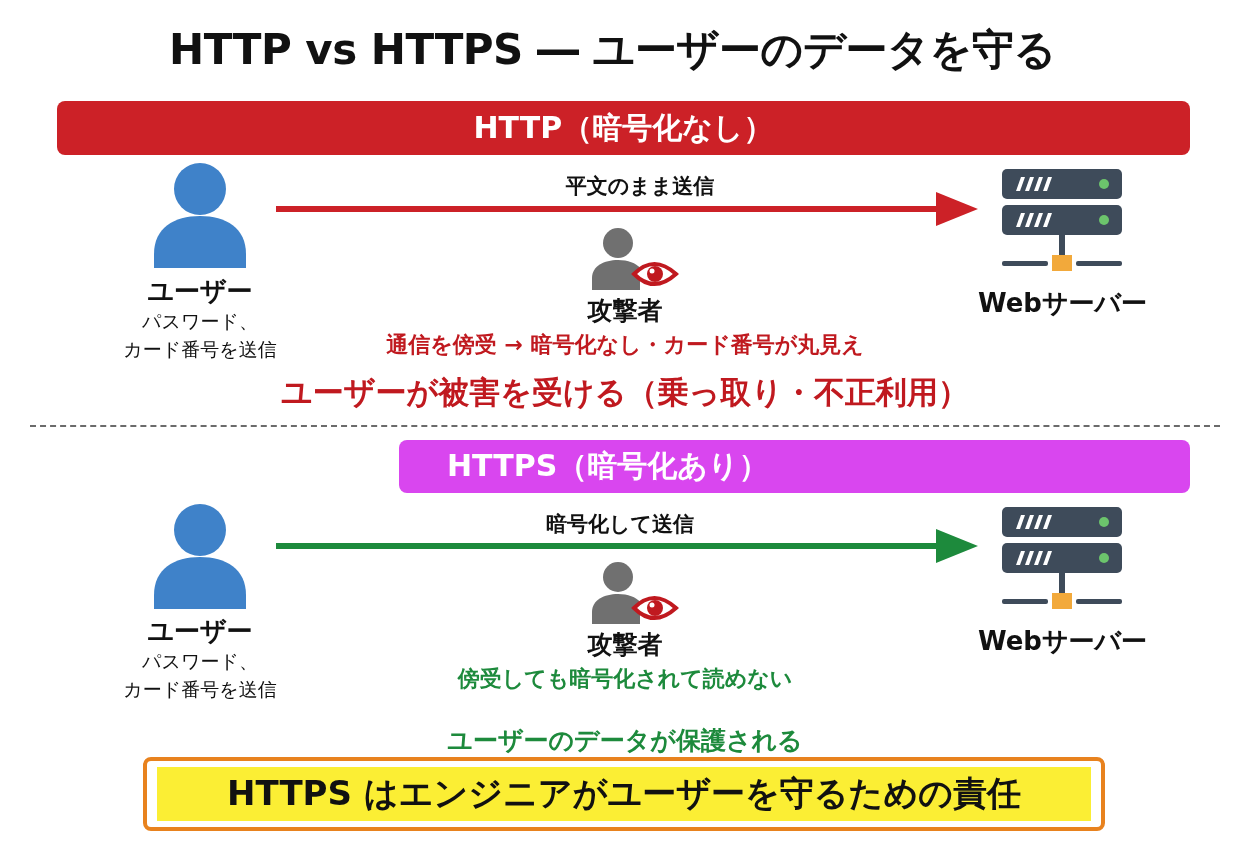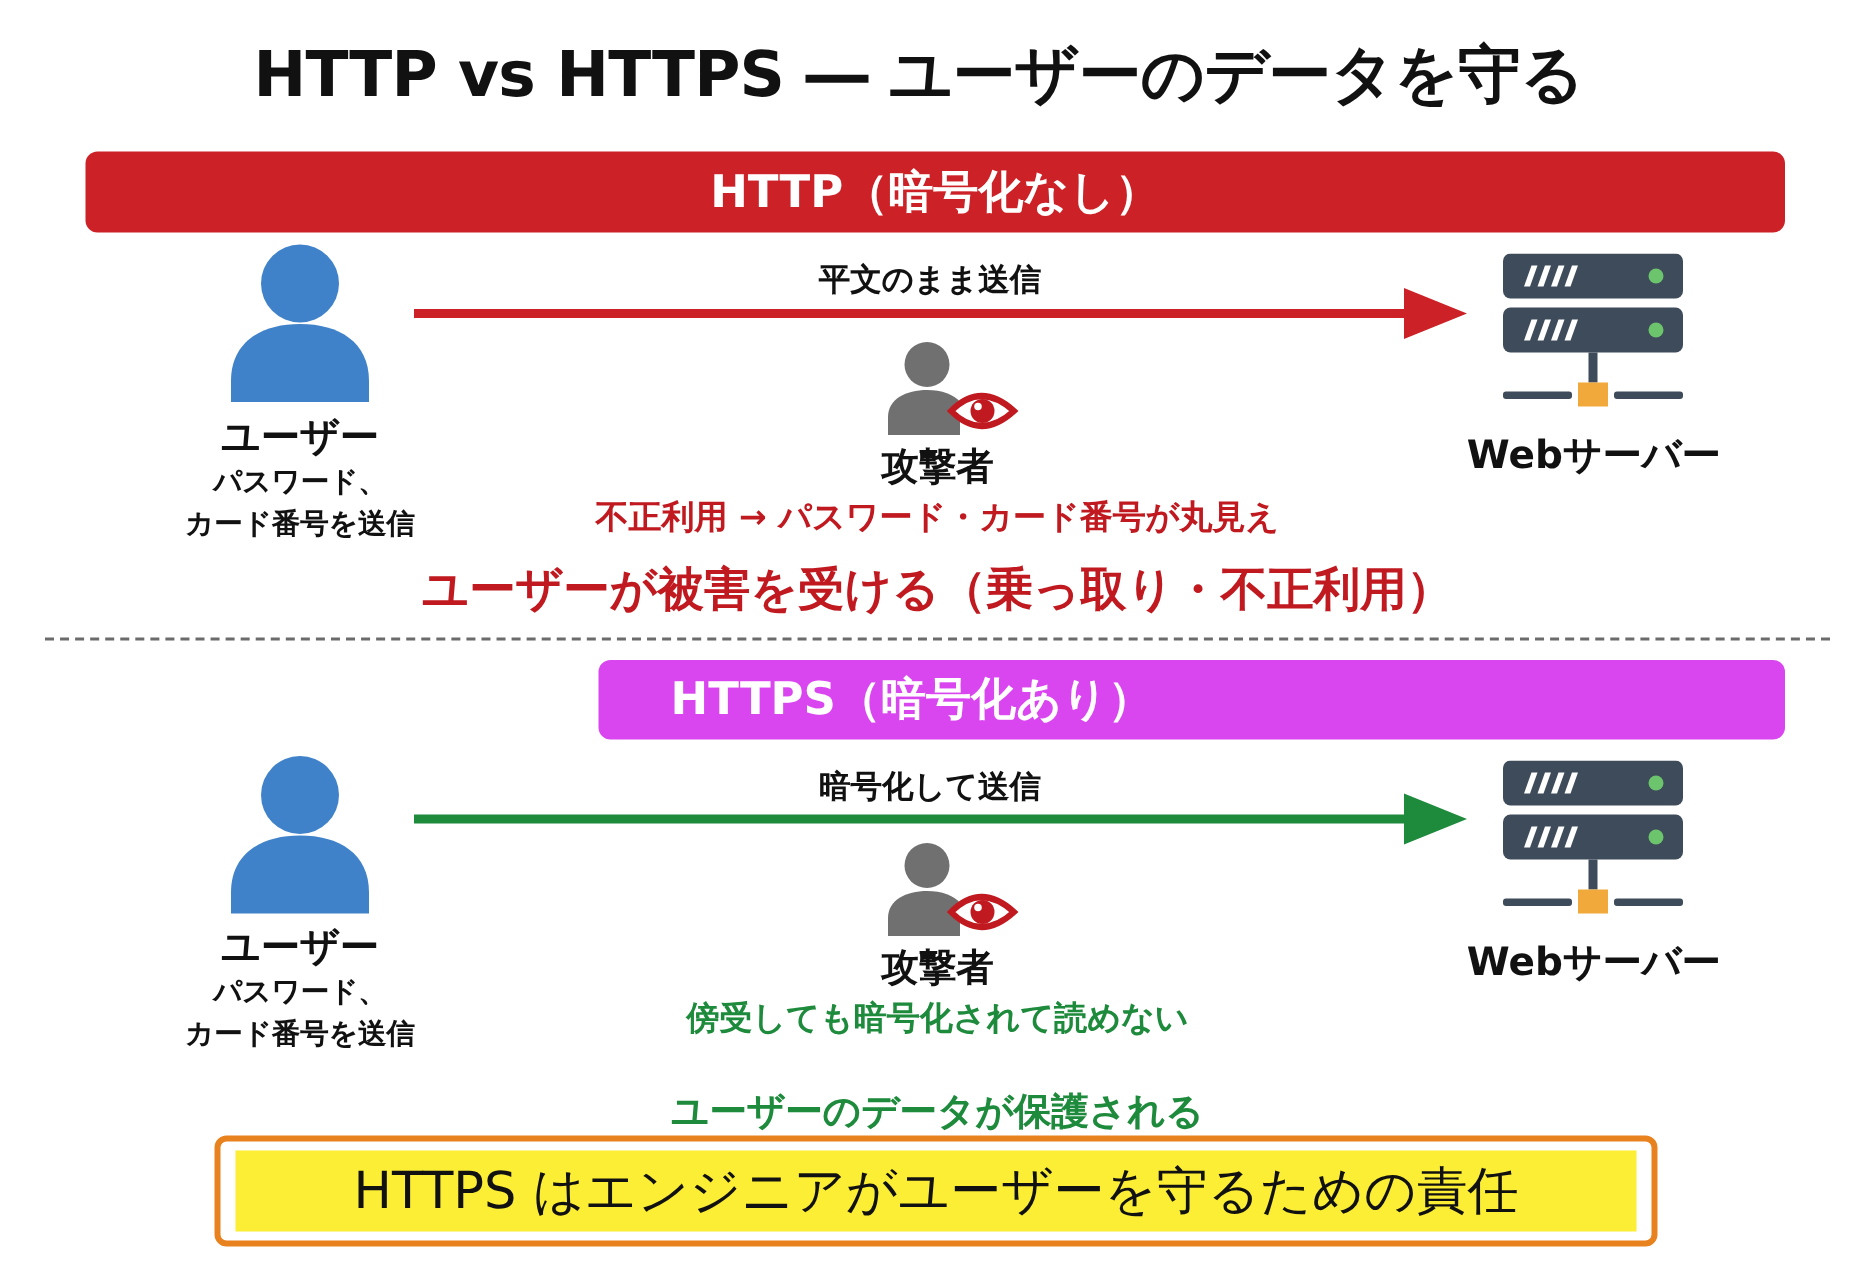--- a/index.html
+++ b/index.html
@@ -14,37 +14,37 @@
     }
     .banner {
       border-radius: 8px; color: #fff; font-weight: bold; font-size: 30px;
       display: flex; align-items: center; justify-content: center;
     }
     .banner-http { left: 57px; top: 101px; width: 1133px; height: 54px; background: #cc2127; }
     .banner-https { left: 399px; top: 440px; width: 791px; height: 53px; background: #d946ef; justify-content: flex-start; padding-left: 48px; box-sizing: border-box; }
 
     .user-icon { width: 96px; height: 110px; }
     .lbl-big { font-size: 26px; font-weight: bold; text-align: center; color: #111; }
-    .lbl-sm { font-size: 19px; font-weight: bold; text-align: center; color: #111; line-height: 27px; }
+    .lbl-sm { font-size: 19px; font-weight: normal; text-align: center; color: #111; line-height: 27px; }
     .arrow-label { font-size: 21px; font-weight: bold; color: #111; text-align: center; }
     .red-text { color: #c0191f; font-weight: bold; text-align: center; }
     .green-text { color: #1d8a3c; font-weight: bold; text-align: center; }
     .divider {
       left: 30px; top: 425px; width: 1190px; height: 0;
       border-top: 2px dashed #6b6b6b;
     }
     .bottom-box {
       left: 143px; top: 757px; width: 962px; height: 74px;
       border: 4px solid #e8821e; border-radius: 8px; background: #fff; box-sizing: border-box;
       padding: 6px 10px;
     }
     .bottom-inner {
       width: 100%; height: 100%; background: #fbee34;
       display: flex; align-items: center; justify-content: center;
-      font-size: 34px; font-weight: normal; color: #111;
+      font-size: 34px; font-weight: bold; color: #111;
     }
   </style>
 </head>
 <body>
 
 <div class="abs title">HTTP vs HTTPS ― ユーザーのデータを守る</div>
 
 <div class="abs banner banner-http">
   <span>HTTP（暗号化なし）</span>
 </div>
@@ -52,21 +52,21 @@
 <div class="abs" style="left:152px; top:162px;">
   <svg class="user-icon" viewBox="0 0 96 110">
     <circle cx="48" cy="27" r="26" fill="#3f82c9"></circle>
     <path d="M2 106 L2 92 C2 66 22 54 48 54 C74 54 94 66 94 92 L94 106 Z" fill="#3f82c9"></path>
   </svg>
 </div>
 <div class="abs lbl-big" style="left:100px; top:274px; width:200px;">ユーザー</div>
 <div class="abs lbl-sm" style="left:80px; top:308px; width:240px;">パスワード、</div>
 <div class="abs lbl-sm" style="left:80px; top:336px; width:240px;">カード番号を送信</div>
 
-<div class="abs arrow-label" style="left:480px; top:172px; width:280px;">平文のまま送信</div>
+<div class="abs arrow-label" style="left:500px; top:172px; width:280px;">平文のまま送信</div>
 <svg class="abs" style="left:276px; top:190px;" width="702" height="40">
   <rect x="0" y="16" width="665" height="6" fill="#cc2127"></rect>
   <polygon points="660,2 702,19 660,36" fill="#cc2127"></polygon>
 </svg>
 
 <div class="abs" style="left:592px; top:226px;">
   <svg width="90" height="70" viewBox="0 0 90 70">
     <circle cx="26" cy="17" r="15" fill="#707070"></circle>
     <path d="M0 64 L0 52 C0 40 12 34 26 34 C36 34 44 37 48 42 L48 64 Z" fill="#707070"></path>
     <path d="M42 48 Q62 28 84 48 Q62 68 42 48 Z" fill="#fff" stroke="#c0191f" stroke-width="4"></path>
@@ -93,21 +93,21 @@
     <circle cx="104" cy="15" r="5" fill="#6cc46c"></circle>
     <circle cx="104" cy="51" r="5" fill="#6cc46c"></circle>
     <rect x="59" y="66" width="6" height="20" fill="#3e4b5a"></rect>
     <rect x="2" y="92" width="46" height="5" rx="2" fill="#3e4b5a"></rect>
     <rect x="76" y="92" width="46" height="5" rx="2" fill="#3e4b5a"></rect>
     <rect x="52" y="86" width="20" height="16" fill="#f2a93b"></rect>
   </svg>
 </div>
 <div class="abs lbl-big" style="left:955px; top:286px; width:215px;">Webサーバー</div>
 
-<div class="abs red-text" style="left:300px; top:330px; width:650px; font-size:22px;">不正利用 → パスワード・カード番号が丸見え</div>
+<div class="abs red-text" style="left:300px; top:330px; width:650px; font-size:22px;">通信を傍受 → 暗号化なし・カード番号が丸見え</div>
 <div class="abs red-text" style="left:200px; top:372px; width:850px; font-size:31px;">ユーザーが被害を受ける（乗っ取り・不正利用）</div>
 
 <div class="abs divider"></div>
 
 <div class="abs banner banner-https">
   <span>HTTPS（暗号化あり）</span>
 </div>
 
 <div class="abs" style="left:152px; top:503px;">
   <svg class="user-icon" viewBox="0 0 96 110">

